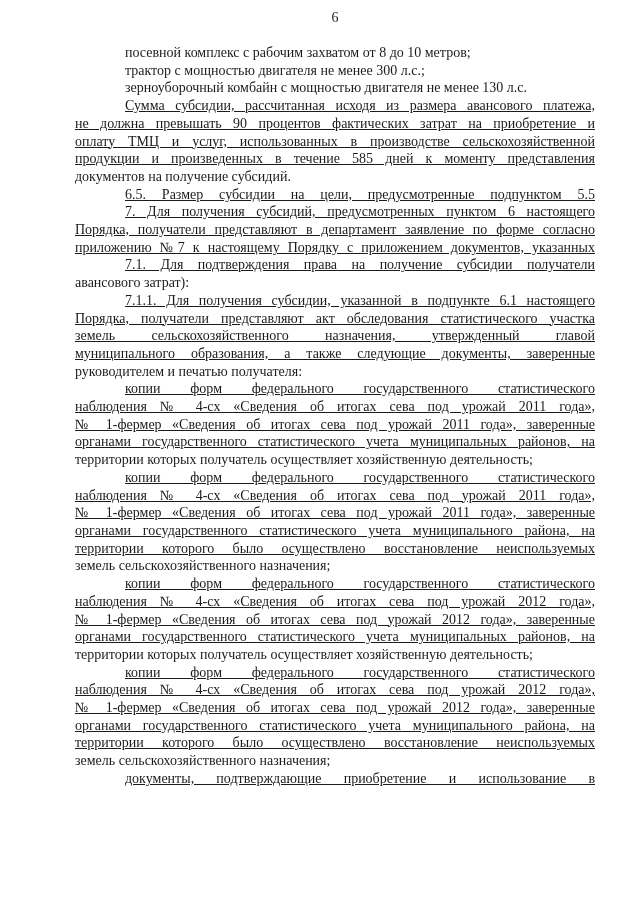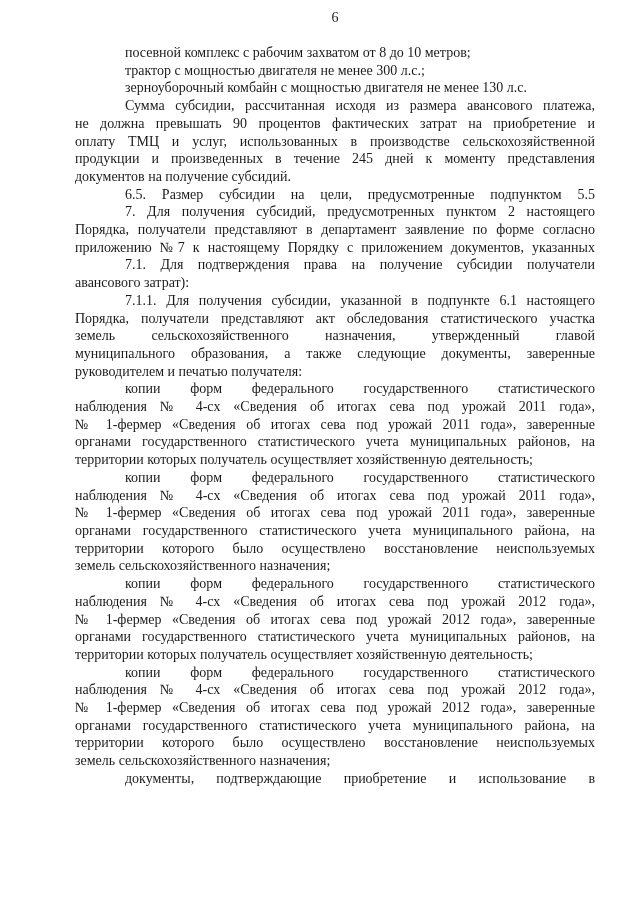--- a/index.html
+++ b/index.html
@@ -33,41 +33,42 @@
     width: 520px;
     font-size: 14px;
     line-height: 17.7px;
   }
   .line {
     text-align: justify;
     text-align-last: left;
   }
   .line.jl {
     text-align-last: justify;
+    text-decoration: underline;
   }
   .line.ind {
     text-indent: 50px;
   }
 </style>
 </head>
 <body>
 
 <div class="page">
   <div class="page-number">6</div>
   <div class="doc-body">
       <div class="line ind">посевной комплекс с рабочим захватом от 8 до 10 метров;</div>
       <div class="line ind">трактор с мощностью двигателя не менее 300 л.с.;</div>
       <div class="line ind">зерноуборочный комбайн с мощностью двигателя не менее 130 л.с.</div>
       <div class="line ind jl">Сумма субсидии, рассчитанная исходя из размера авансового платежа,</div>
       <div class="line jl">не должна превышать 90 процентов фактических затрат на приобретение и</div>
       <div class="line jl">оплату ТМЦ и услуг, использованных в производстве сельскохозяйственной</div>
-      <div class="line jl">продукции и произведенных в течение 245 дней к моменту представления</div>
+      <div class="line jl">продукции и произведенных в течение 585 дней к моменту представления</div>
       <div class="line">документов на получение субсидий.</div>
       <div class="line ind jl">6.5. Размер субсидии на цели, предусмотренные подпунктом 5.5</div>
-      <div class="line ind jl">7. Для получения субсидий, предусмотренных пунктом 2 настоящего</div>
+      <div class="line ind jl">7. Для получения субсидий, предусмотренных пунктом 6 настоящего</div>
       <div class="line jl">Порядка, получатели представляют в департамент заявление по форме согласно</div>
       <div class="line jl">приложению №7 к настоящему Порядку с приложением документов, указанных</div>
       <div class="line ind jl">7.1. Для подтверждения права на получение субсидии получатели</div>
       <div class="line">авансового затрат):</div>
       <div class="line ind jl">7.1.1. Для получения субсидии, указанной в подпункте 6.1 настоящего</div>
       <div class="line jl">Порядка, получатели представляют акт обследования статистического участка</div>
       <div class="line jl">земель сельскохозяйственного назначения, утвержденный главой</div>
       <div class="line jl">муниципального образования, а также следующие документы, заверенные</div>
       <div class="line">руководителем и печатью получателя:</div>
       <div class="line ind jl">копии форм федерального государственного статистического</div>

